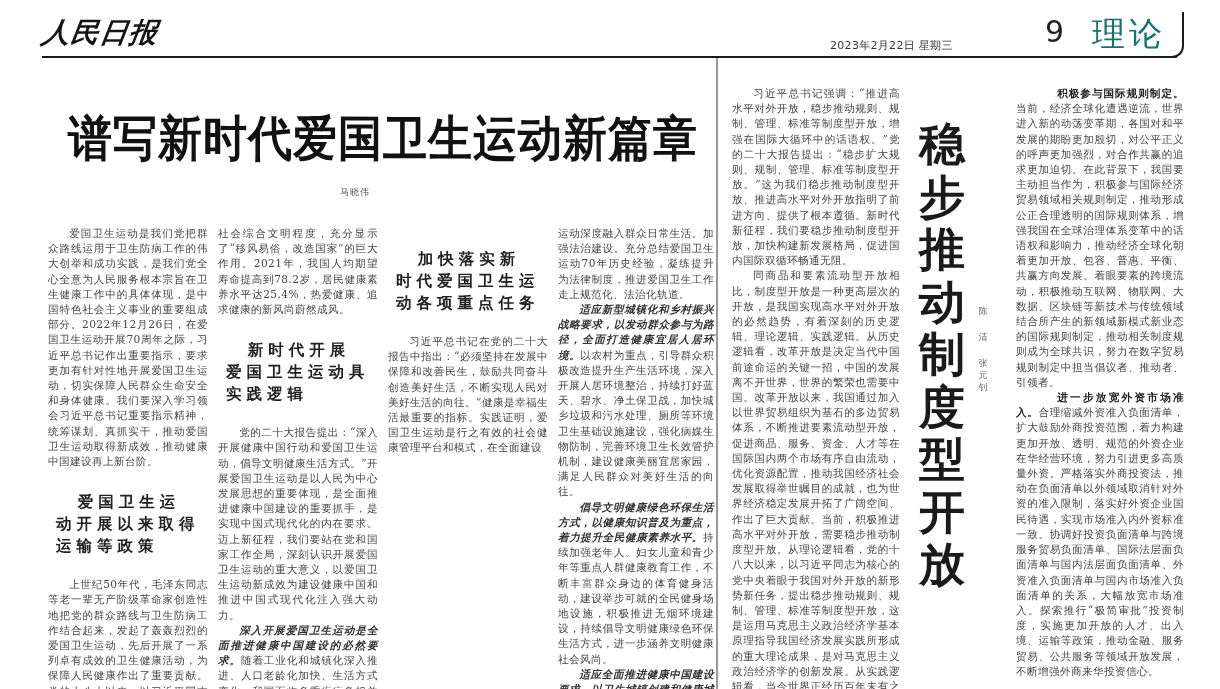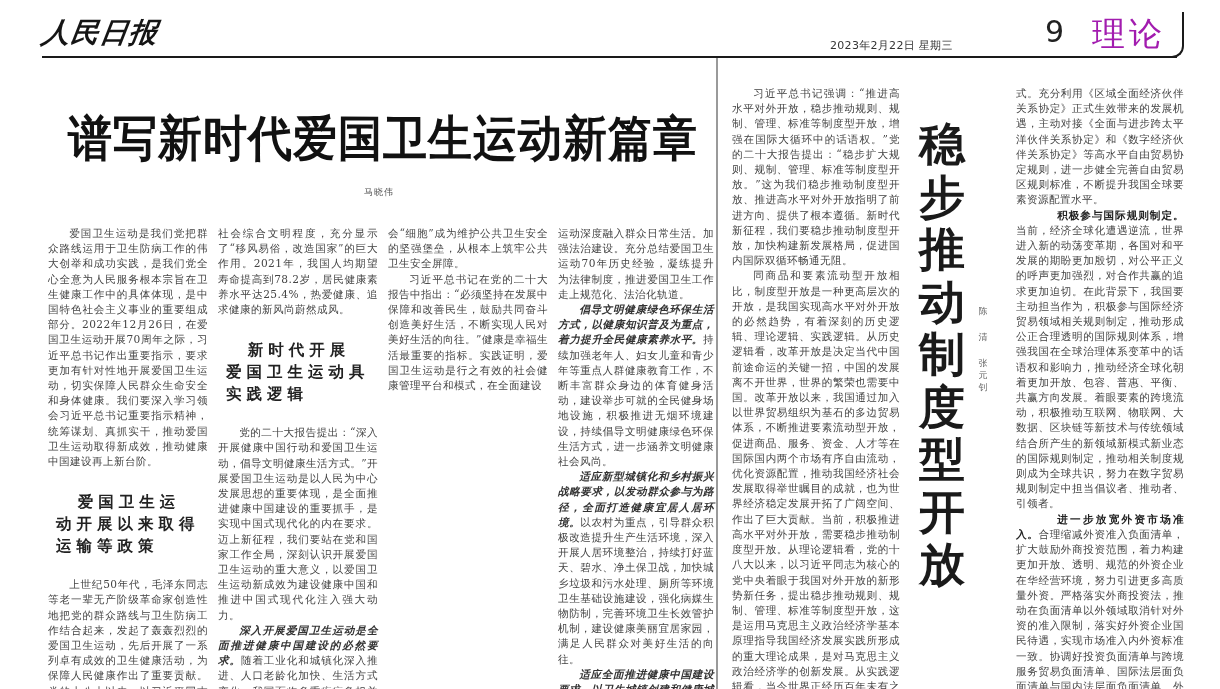--- a/index.html
+++ b/index.html
@@ -5,24 +5,24 @@
   * { margin: 0; padding: 0; box-sizing: border-box; }
   html, body { width: 1220px; height: 689px; overflow: hidden; background: #ffffff; }
   body { font-family: "DejaVu Serif", "Liberation Serif", serif; color: #3a3a3a; position: relative; }
 
   .masthead { position: absolute; left: 0; top: 0; width: 1220px; height: 62px; }
   .logo { position: absolute; left: 42px; top: 14px; font-family: "DejaVu Serif", serif; font-size: 28px; font-style: italic; font-weight: bold; color: #151515; letter-spacing: 1px; transform: skewX(-8deg); }
   .mast-rule { position: absolute; left: 42px; top: 56px; width: 1135px; height: 2px; background: #1a1a1a; }
   .mast-hook { position: absolute; left: 1160px; top: 12px; width: 24px; height: 46px; border-right: 2px solid #1a1a1a; border-bottom: 2px solid #1a1a1a; border-bottom-right-radius: 12px; }
   .date { position: absolute; left: 830px; top: 38px; font-family: "DejaVu Sans", sans-serif; font-size: 11px; color: #333; letter-spacing: 0.3px; }
   .page-num { position: absolute; left: 1045px; top: 14px; font-family: "DejaVu Sans", sans-serif; font-size: 30px; color: #222; }
-  .section { position: absolute; left: 1092px; top: 12px; font-family: "DejaVu Sans", sans-serif; font-size: 33px; color: #a21caf; letter-spacing: 4px; }
+  .section { position: absolute; left: 1092px; top: 12px; font-family: "DejaVu Sans", sans-serif; font-size: 33px; color: #0f766e; letter-spacing: 4px; }
 
   .headline { position: absolute; left: 48px; top: 110px; width: 670px; text-align: center; font-family: "DejaVu Sans", sans-serif; font-weight: bold; font-size: 44px; color: #111; letter-spacing: 1px; transform: scaleY(1.1); }
-  .byline { position: absolute; left: 340px; top: 186px; font-size: 9px; color: #555; letter-spacing: 1px; margin-left: 24px; }
+  .byline { position: absolute; left: 340px; top: 186px; font-size: 9px; color: #555; letter-spacing: 1px; }
   .divider { position: absolute; left: 716px; top: 58px; width: 2px; height: 631px; background: #9a9a9a; }
 
   .col { position: absolute; font-size: 10.6px; line-height: 15.2px; color: #444; text-align: justify; letter-spacing: 0.4px; }
   .col p { text-indent: 2em; }
   .col p.noindent { text-indent: 0; }
   .em { font-style: italic; font-weight: bold; color: #333; }
   .strong { font-weight: bold; color: #222; font-family: "DejaVu Sans", sans-serif; margin-left: 20px; }
   .subhead { font-family: "DejaVu Sans", sans-serif; font-weight: bold; font-size: 15.5px; line-height: 22px; color: #222; letter-spacing: 5px; margin: 22px 0 20px 8px; text-indent: 0; }
   .subhead .l1 { display: block; text-align: center; padding-right: 6px; }
 
@@ -62,28 +62,32 @@
   <div class="subhead">
     <span class="l1">新时代开展</span>
     <span style="display:block">爱国卫生运动具</span>
     <span style="display:block">实践逻辑</span>
   </div>
   <p>党的二十大报告提出：“深入开展健康中国行动和爱国卫生运动，倡导文明健康生活方式。”开展爱国卫生运动是以人民为中心发展思想的重要体现，是全面推进健康中国建设的重要抓手，是实现中国式现代化的内在要求。迈上新征程，我们要站在党和国家工作全局，深刻认识开展爱国卫生运动的重大意义，以爱国卫生运动新成效为建设健康中国和推进中国式现代化注入强大动力。</p>
   <p><span class="em">深入开展爱国卫生运动是全面推进健康中国建设的必然要求。</span><span>随着工业化和城镇化深入推进、人口老龄化加快、生活方式变化，我国面临多重疾病负担并存、多种健康影响因素交织的复杂局面。保障14亿多人的健康，不能仅靠医疗卫生的“小处方”，更要靠社会综合治理的“大处方”。党</span></p>
 </div>
 
 <div class="col" style="left:388px; top:226px; width:160px;">
-  <p class="noindent">会“细胞”成为维护公共卫生安全的坚强堡垒，从根本上筑牢公共卫生安全屏障。</p>
+  <div class="subhead">
+    <span class="l1">加快落实新</span>
+    <span style="display:block">时代爱国卫生运</span>
+    <span style="display:block">动各项重点任务</span>
+  </div>
   <p>习近平总书记在党的二十大报告中指出：“必须坚持在发展中保障和改善民生，鼓励共同奋斗创造美好生活，不断实现人民对美好生活的向往。”健康是幸福生活最重要的指标。实践证明，爱国卫生运动是行之有效的社会健康管理平台和模式，在全面建设</p>
 </div>
 
 <div class="col" style="left:558px; top:226px; width:156px;">
   <p class="noindent">运动深度融入群众日常生活。加强法治建设。充分总结爱国卫生运动70年历史经验，凝练提升为法律制度，推进爱国卫生工作走上规范化、法治化轨道。</p>
+  <p><span class="em">适应新型城镇化和乡村振兴战略要求，以发动群众参与为路径，全面打造健康宜居人居环境。</span><span>以农村为重点，引导群众积极改造提升生产生活环境，深入开展人居环境整治，持续打好蓝天、碧水、净土保卫战，加快城乡垃圾和污水处理、厕所等环境卫生基础设施建设，强化病媒生物防制，完善环境卫生长效管护机制，建设健康美丽宜居家园，满足人民群众对美好生活的向往。</span></p>
   <p><span class="em">倡导文明健康绿色环保生活方式，以健康知识普及为重点，着力提升全民健康素养水平。</span><span>持续加强老年人、妇女儿童和青少年等重点人群健康教育工作，不断丰富群众身边的体育健身活动，建设举步可就的全民健身场地设施，积极推进无烟环境建设，持续倡导文明健康绿色环保生活方式，进一步涵养文明健康社会风尚。</span></p>
-  <p><span class="em">适应新型城镇化和乡村振兴战略要求，以发动群众参与为路径，全面打造健康宜居人居环境。</span><span>以农村为重点，引导群众积极改造提升生产生活环境，深入开展人居环境整治，持续打好蓝天、碧水、净土保卫战，加快城乡垃圾和污水处理、厕所等环境卫生基础设施建设，强化病媒生物防制，完善环境卫生长效管护机制，建设健康美丽宜居家园，满足人民群众对美好生活的向往。</span></p>
   <p><span class="em">适应全面推进健康中国建设要求，以卫生城镇创建和健康城市建设为抓手，进一步提高社会健康综合治理能力。</span></p>
 </div>
 
 <div class="divider"></div>
 
 <div class="col" style="left:732px; top:86px; width:168px;">
   <p>习近平总书记强调：“推进高水平对外开放，稳步推动规则、规制、管理、标准等制度型开放，增强在国际大循环中的话语权。”党的二十大报告提出：“稳步扩大规则、规制、管理、标准等制度型开放。”这为我们稳步推动制度型开放、推进高水平对外开放指明了前进方向、提供了根本遵循。新时代新征程，我们要稳步推动制度型开放，加快构建新发展格局，促进国内国际双循环畅通无阻。</p>
   <p>同商品和要素流动型开放相比，制度型开放是一种更高层次的开放，是我国实现高水平对外开放的必然趋势，有着深刻的历史逻辑、理论逻辑、实践逻辑。从历史逻辑看，改革开放是决定当代中国前途命运的关键一招，中国的发展离不开世界，世界的繁荣也需要中国。改革开放以来，我国通过加入以世界贸易组织为基石的多边贸易体系，不断推进要素流动型开放，促进商品、服务、资金、人才等在国际国内两个市场有序自由流动，优化资源配置，推动我国经济社会发展取得举世瞩目的成就，也为世界经济稳定发展开拓了广阔空间、作出了巨大贡献。当前，积极推进高水平对外开放，需要稳步推动制度型开放。从理论逻辑看，党的十八大以来，以习近平同志为核心的党中央着眼于我国对外开放的新形势新任务，提出稳步推动规则、规制、管理、标准等制度型开放，这是运用马克思主义政治经济学基本原理指导我国经济发展实践所形成的重大理论成果，是对马克思主义政治经济学的创新发展。从实践逻辑看，当今世界正经历百年未有之大变局，世界之变、时代之变、历史之变正以前所未有的方式展开，我国发展进入战略机遇和风险挑战并存、不确定难预料因素增多的时期。推动制度型开放，进一步融入全球产业链、供应链、价值链、创新链体系，有利于加快形成新发展格局，有利于促进贸易和投资自由化便利化，打造国际合作和竞争新优势。</p>
 
 </div>
@@ -104,17 +108,16 @@
   <span>陈</span>
   <span class="gap"></span>
   <span>清</span>
   <span class="gap"></span>
   <span>张</span>
   <span>元</span>
   <span>钊</span>
 </div>
 
 <div class="col" style="left:1016px; top:86px; width:168px;">
-  <p class="noindent">式。充分利用《区域全面经济伙伴关系协定》正式生效带来的发展机遇，主动对接《全面与进步跨太平洋伙伴关系协定》和《数字经济伙伴关系协定》等高水平自由贸易协定规则，进一步健全完善自由贸易区规则标准，不断提升我国全球要素资源配置水平。</p>
   <p><span class="strong">积极参与国际规则制定。</span><span>当前，经济全球化遭遇逆流，世界进入新的动荡变革期，各国对和平发展的期盼更加殷切，对公平正义的呼声更加强烈，对合作共赢的追求更加迫切。在此背景下，我国要主动担当作为，积极参与国际经济贸易领域相关规则制定，推动形成公正合理透明的国际规则体系，增强我国在全球治理体系变革中的话语权和影响力，推动经济全球化朝着更加开放、包容、普惠、平衡、共赢方向发展。着眼要素的跨境流动，积极推动互联网、物联网、大数据、区块链等新技术与传统领域结合所产生的新领域新模式新业态的国际规则制定，推动相关制度规则成为全球共识，努力在数字贸易规则制定中担当倡议者、推动者、引领者。</span></p>
   <p><span class="strong">进一步放宽外资市场准入。</span><span>合理缩减外资准入负面清单，扩大鼓励外商投资范围，着力构建更加开放、透明、规范的外资企业在华经营环境，努力引进更多高质量外资。严格落实外商投资法，推动在负面清单以外领域取消针对外资的准入限制，落实好外资企业国民待遇，实现市场准入内外资标准一致。协调好投资负面清单与跨境服务贸易负面清单、国际法层面负面清单与国内法层面负面清单、外资准入负面清单与国内市场准入负面清单的关系，大幅放宽市场准入。探索推行“极简审批”投资制度，实施更加开放的人才、出入境、运输等政策，推动金融、服务贸易、公共服务等领域开放发展，不断增强外商来华投资信心。</span></p>
 
 </div>
 
 </body></html>

